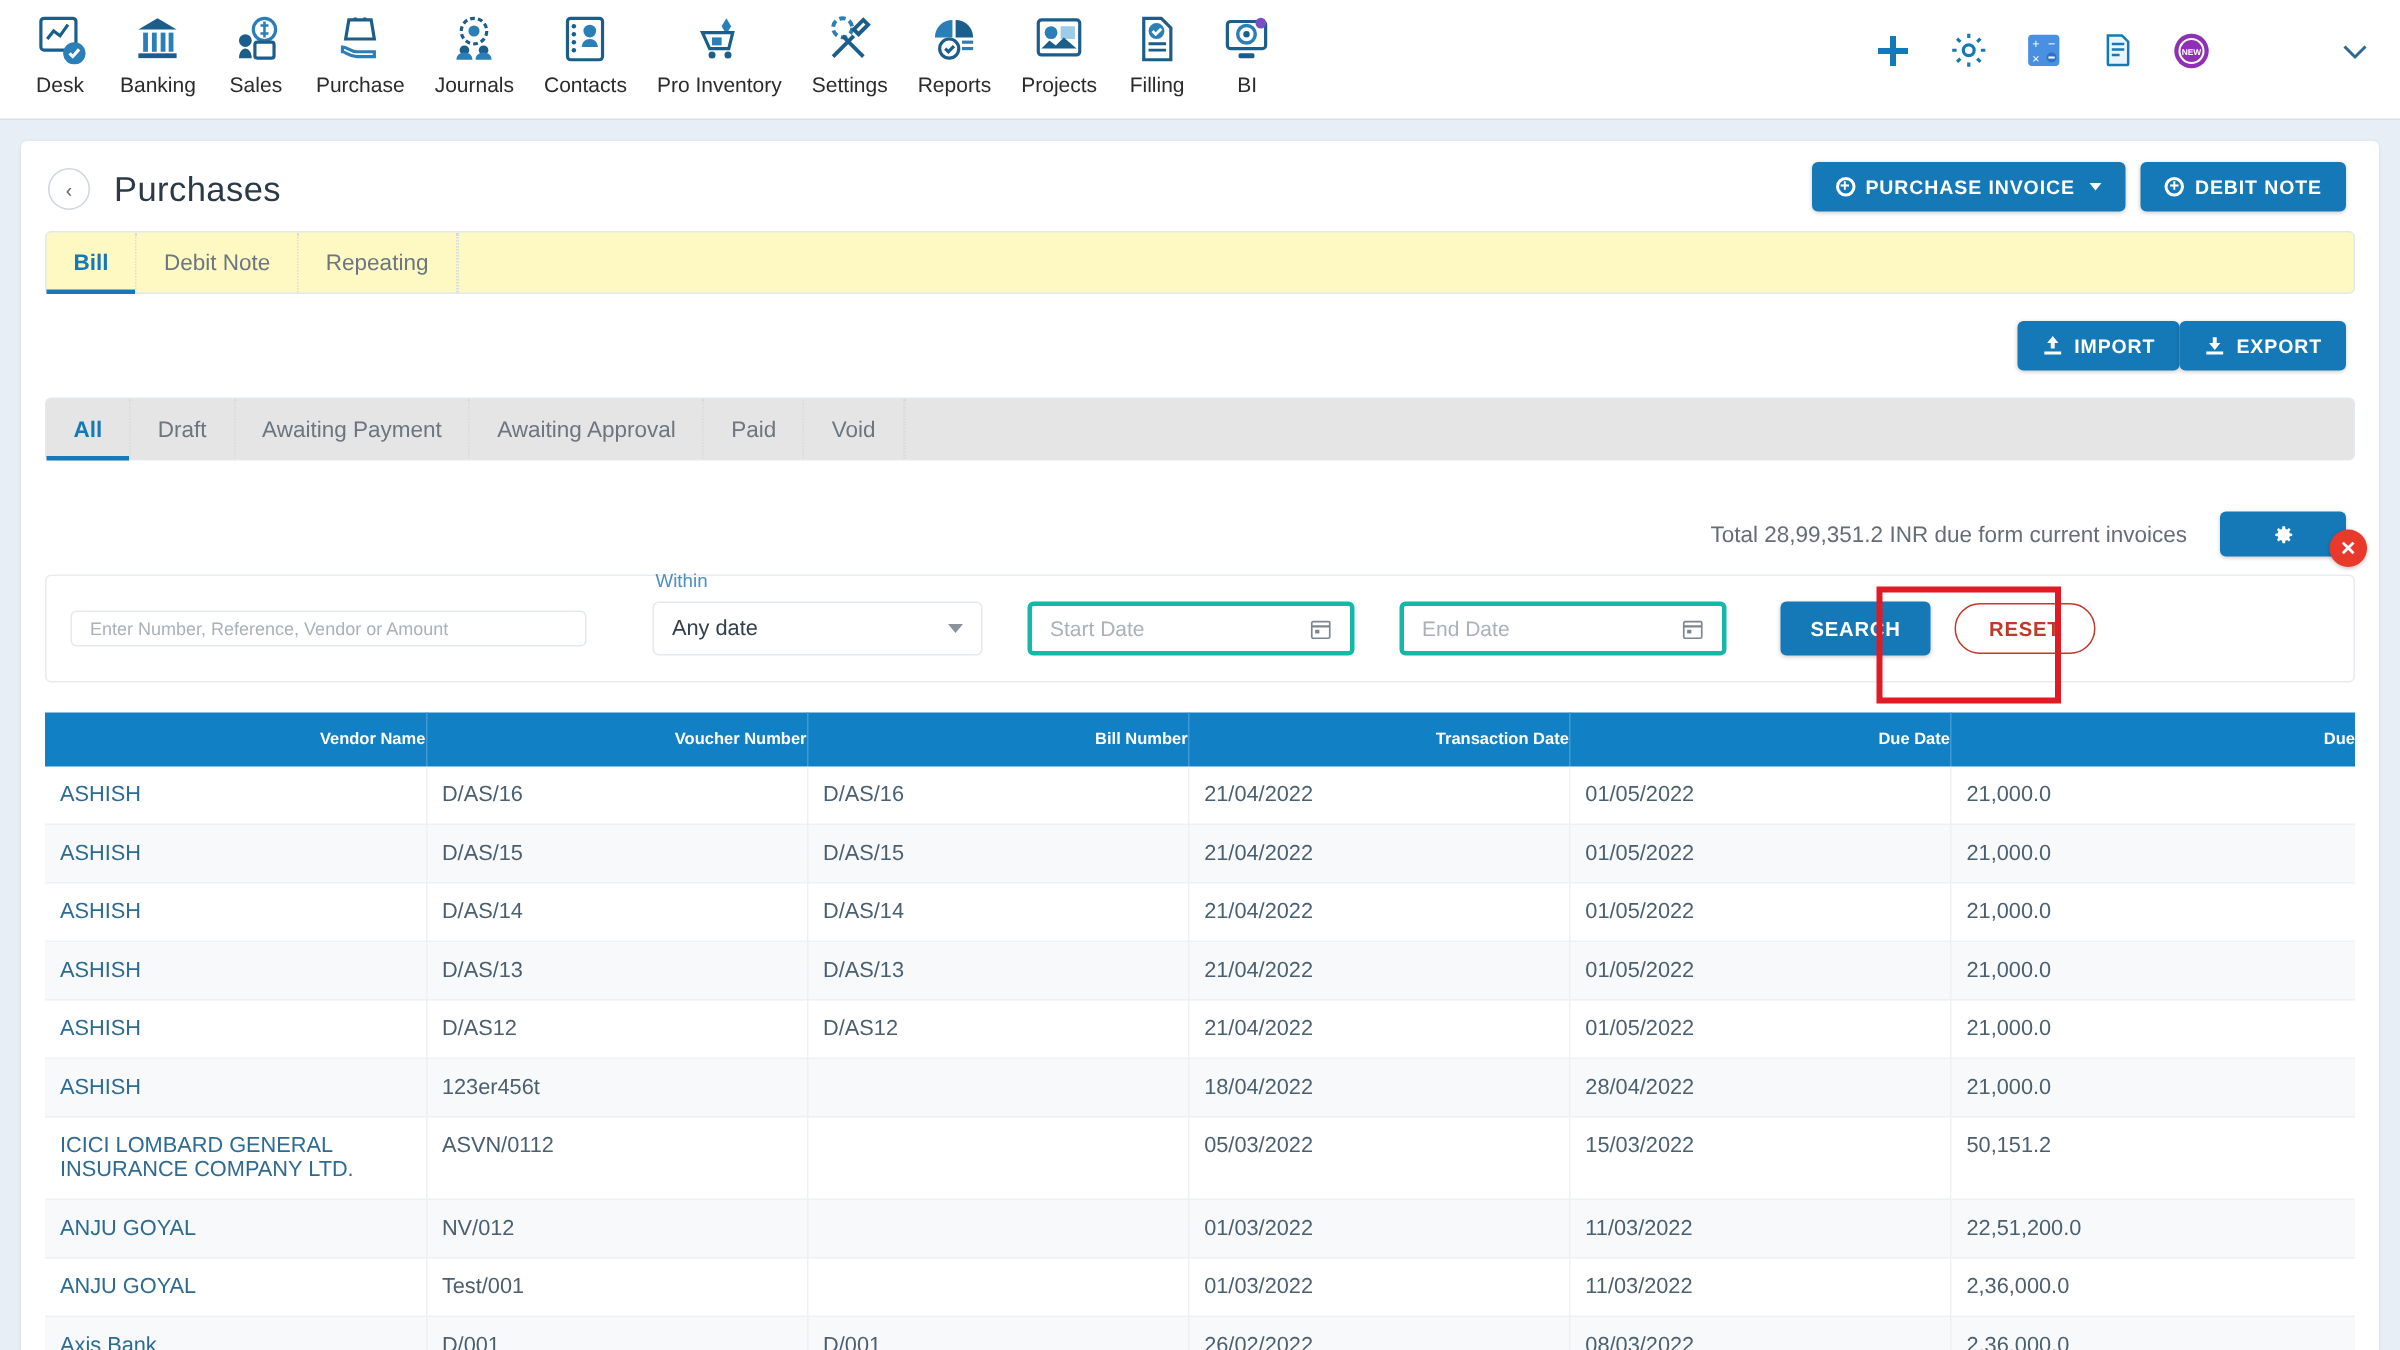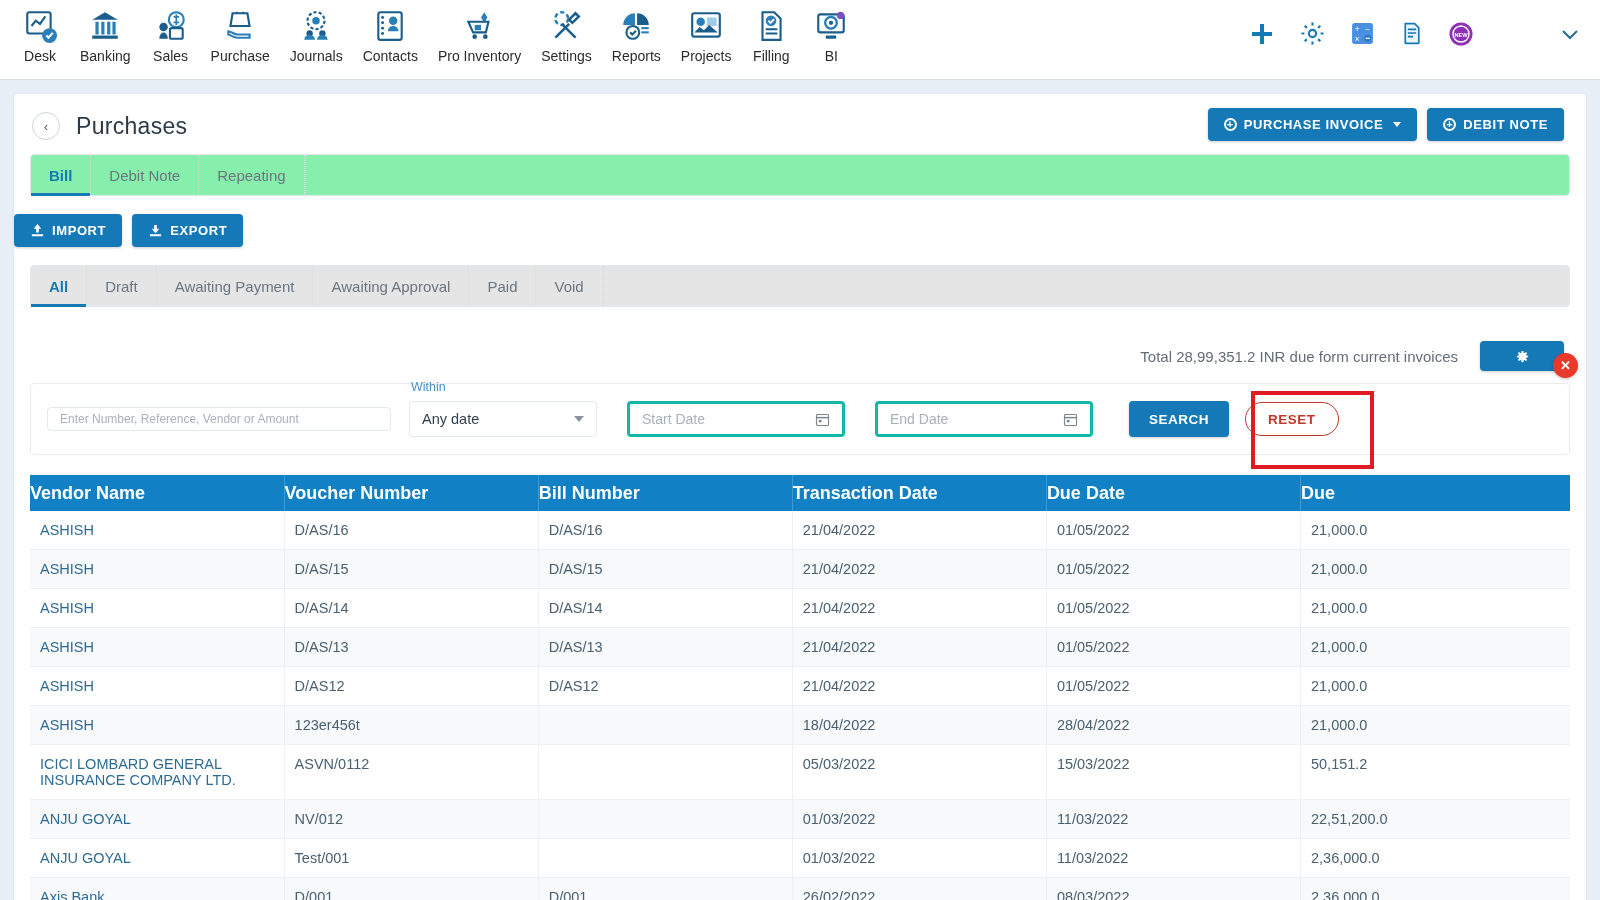--- a/index.html
+++ b/index.html
@@ -70,36 +70,36 @@
     display:inline-flex;align-items:center;justify-content:center;
     font-size:11px;line-height:1; font-weight:bold;
   }
   .caret-d { width:0;height:0;border-left:4px solid transparent;border-right:4px solid transparent;border-top:5px solid #fff; margin-left:3px;}
 
   
   .tabbar {
     margin: 4px 16px 0 16px;
     border: 1px solid #e3e8ee; border-radius: 4px;
     display: flex; align-items: stretch; height: 42px;
-    background:#86efac;
+    background:#fef9c3;
   }
   .tab {
     display:flex; align-items:center; padding: 0 18px;
     font-size: 15px; color:#6b7680; cursor:pointer;
     border-right: 1px dotted #d5dbe2; position: relative;
   }
   .tab.active { color:#1579b8; font-weight: 600; }
   .tab.active:after {
     content:""; position:absolute; left:0; right:0; bottom:-1px;
     height:3px; background:#1579b8;
   }
   .tab-sep-end { width: 0; border-right: 1px dotted #d5dbe2;}
 
   
-  .ie-row { display:flex; justify-content:flex-start; padding: 18px 22px 0 0; gap: 10px; }
+  .ie-row { display:flex; justify-content:flex-end; padding: 18px 22px 0 0; }
 
   
   .statusbar {
     margin: 18px 16px 18px 16px;
     border: 1px solid #e3e8ee; border-radius: 4px;
     display: flex; height: 42px; background:#e5e5e5;
   }
 
   
   .total-row {
@@ -120,21 +120,21 @@
     background:#fff; padding: 18px 16px; display:flex; align-items:center;
     height: 72px;
   }
   .txt-input {
     width: 344px; height: 24px; border:1px solid #e4e9ef; border-radius:4px;
     padding: 0 12px; font-size: 12px; color:#4a535c; outline:none;
     font-family:"Liberation Sans",sans-serif; background:#fff;
   }
   .txt-input::placeholder { color:#a9b1ba; }
 
-  .select-field { position: relative; margin-left: 18px; width: 188px; }
+  .select-field { position: relative; margin-left: 44px; width: 220px; }
   .select-label {
     position:absolute; top:-21px; left:2px; font-size: 12.5px; color:#4a90c4;
   }
   .select-box {
     width:100%; height:36px; border:1px solid #e4e9ef; border-radius:4px;
     display:flex; align-items:center; padding: 0 12px;
     font-size:14.5px; color:#32404c; cursor:pointer; justify-content:space-between;
   }
   .caret-grey { width:0;height:0;border-left:5px solid transparent;border-right:5px solid transparent;border-top:6px solid #8a939d;}
 
@@ -166,22 +166,22 @@
     width: 25px; height:25px; border-radius:50%; background:#e8392b;
     display:flex; align-items:center; justify-content:center;
     color:#fff; font-size:13px; cursor:pointer; font-weight:bold;
     box-shadow:0 1px 3px rgba(0,0,0,.25);
   }
 
   
   .tbl-wrap { margin: 20px 16px 0 16px; }
   table { width:100%; border-collapse: collapse; table-layout: fixed; }
   thead th {
-    background:#1180c4; color:#fff; font-size:18px; font-weight:600;
-    height: 36px; text-align:left; border-right:1px solid #3f9ad4;
+    background:#1180c4; color:#fff; font-size:11px; font-weight:600;
+    height: 36px; text-align:right; border-right:1px solid #3f9ad4;
   }
   thead th:last-child { border-right:none; }
   tbody td {
     font-size: 14.5px; color:#4a6070; padding: 11px 10px;
     border-right:1px solid #eef1f4; border-bottom:1px solid #eef1f4;
     vertical-align: top;
   }
   tbody td:last-child { border-right:none; }
   tbody td:first-child { color:#2e6b93; }
   tbody tr:nth-child(even) { background:#f7f9fb; }

